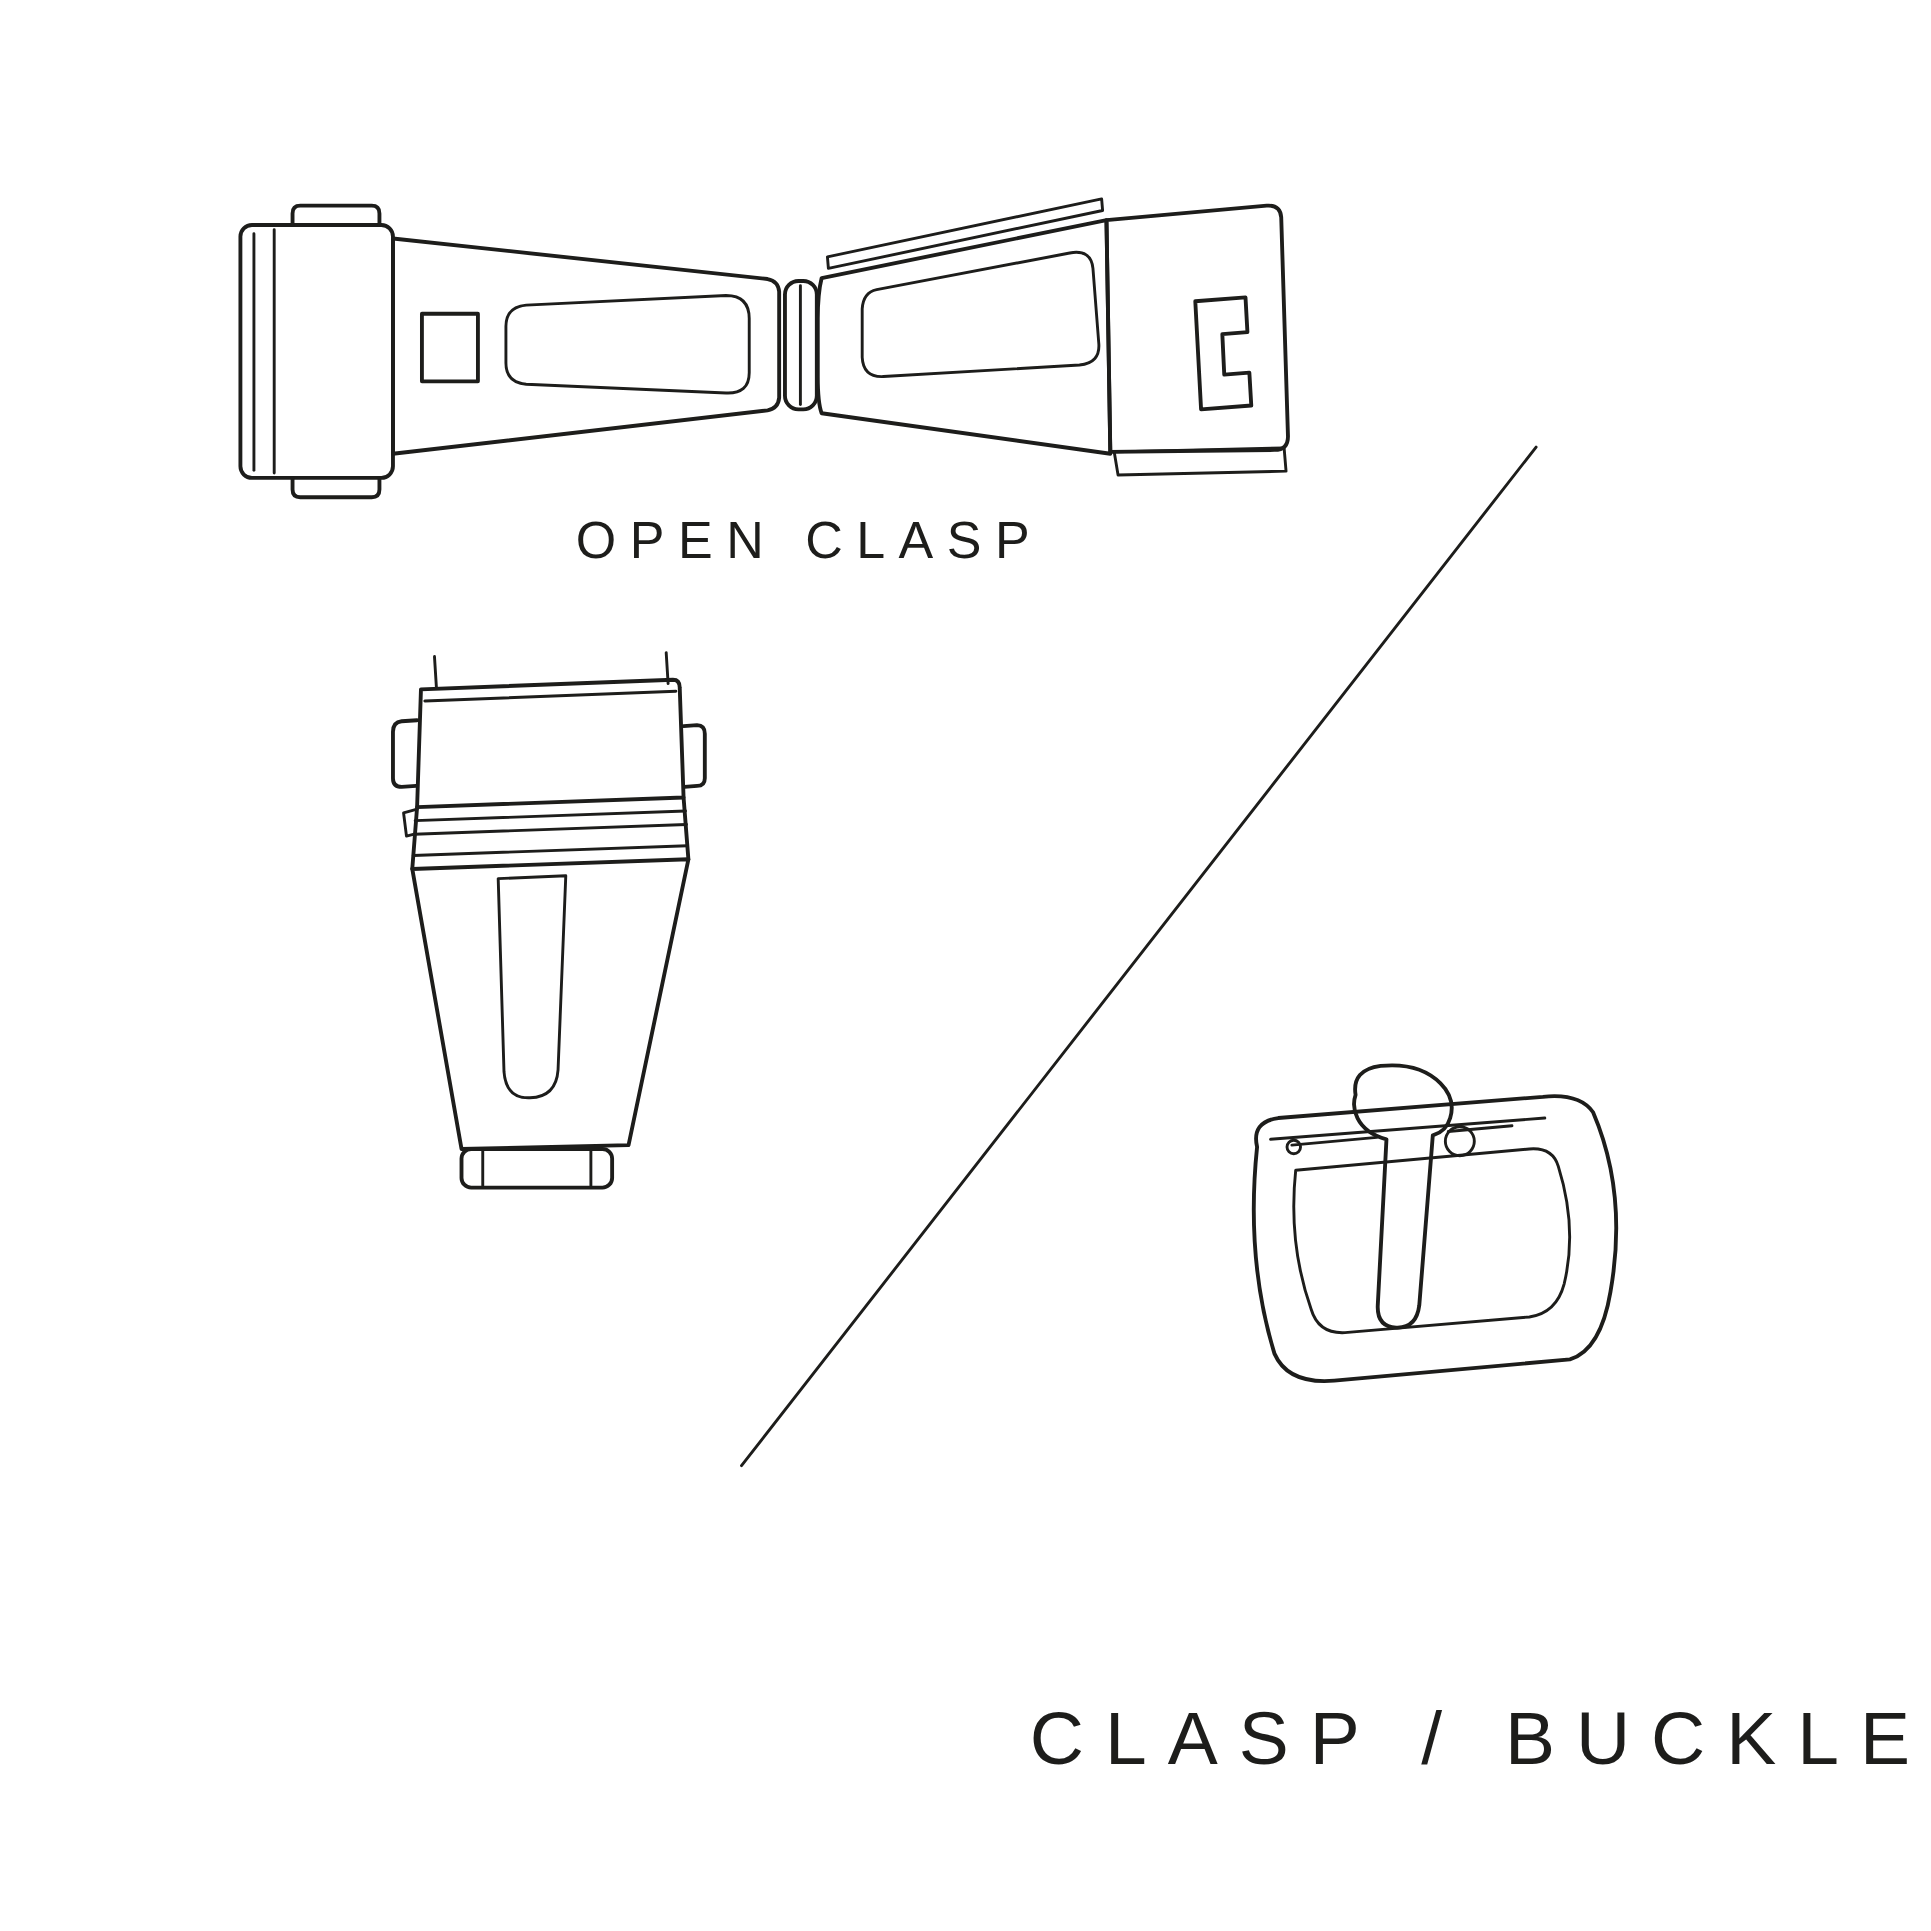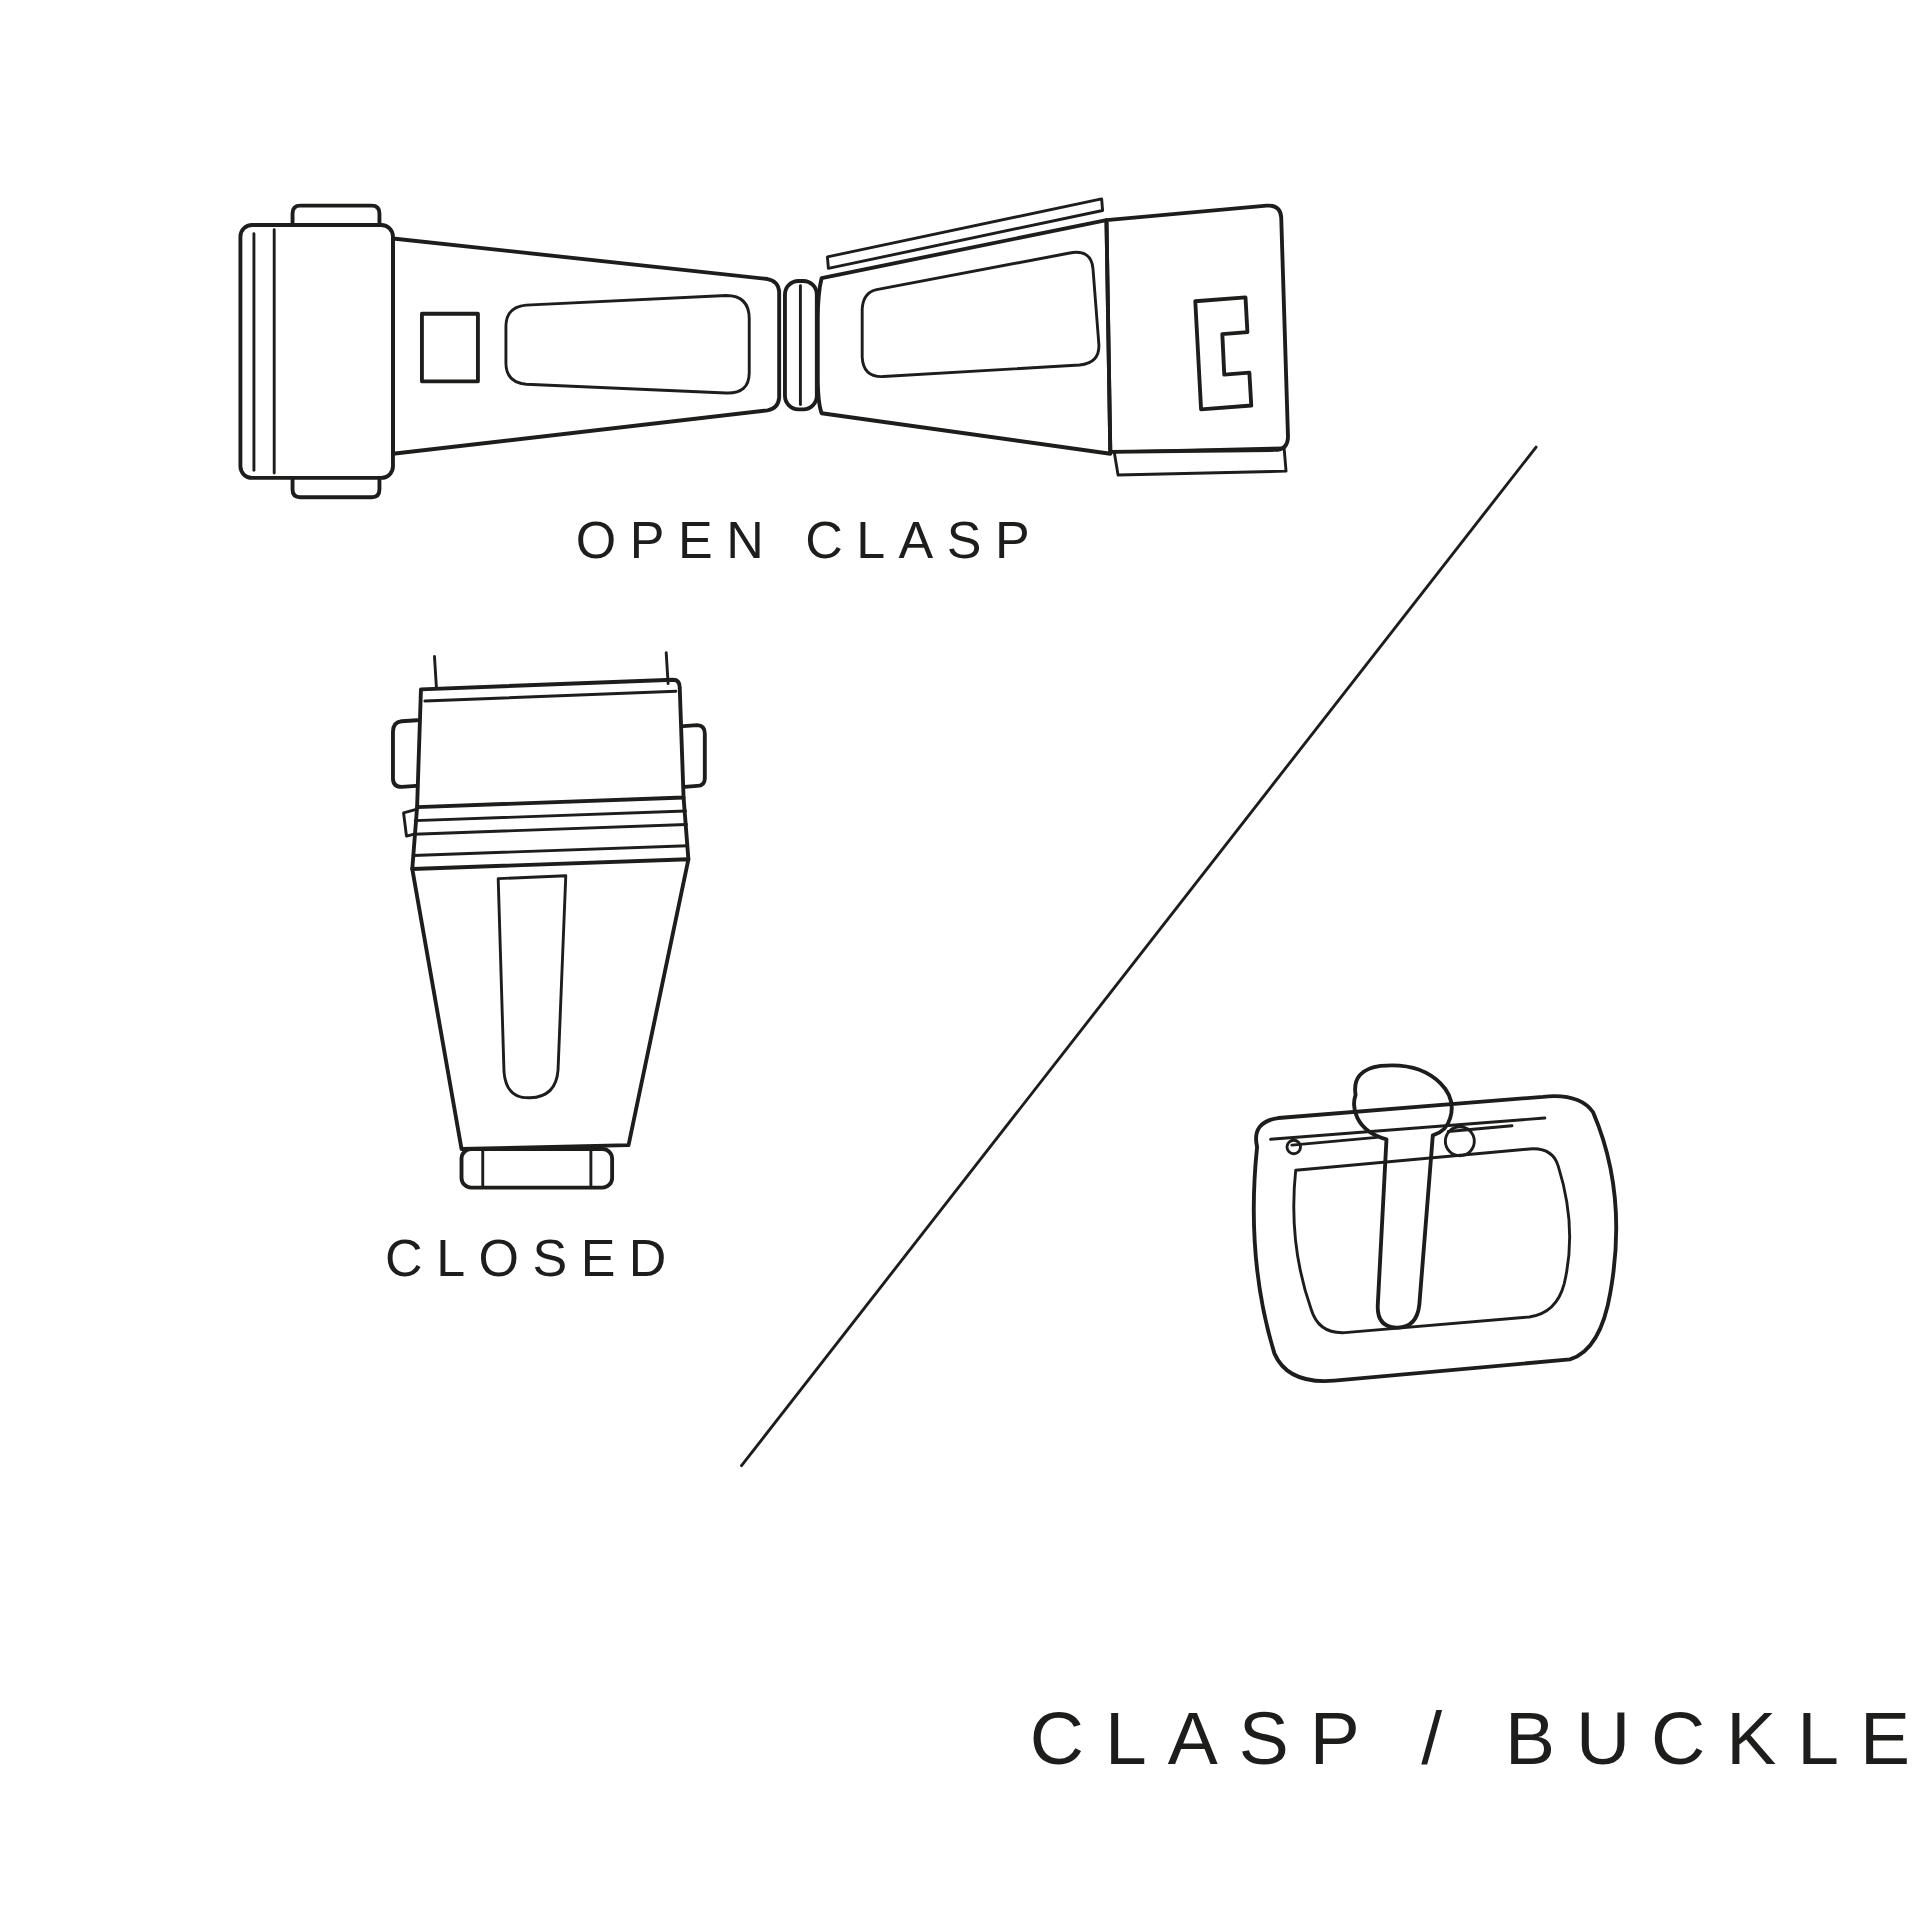--- a/index.html
+++ b/index.html
@@ -120,18 +120,17 @@
       <path class="thin" d="M 1316,1180 L 1600,1158"></path>
       <path class="thin" d="M 1338,1186 L 1426,1178 M 1500,1172 L 1566,1166"></path>
       <circle class="thin" cx="1340" cy="1188" r="7"></circle>
       <path d="M 1404,1134 Q 1400,1108 1430,1104 Q 1470,1100 1492,1122 Q 1508,1138 1502,1158 Q 1498,1172 1484,1176 L 1470,1352 Q 1467,1376 1446,1375 Q 1426,1374 1427,1352 L 1436,1180 Q 1414,1174 1406,1158 Q 1400,1146 1404,1134 Z"></path>
       <circle class="thin" cx="1512" cy="1182" r="15"></circle>
     </g>
   </svg>
 
   <div class="label" style="left:568px; top:510px; width:483px;">OPEN CLASP</div>
 
-  <div class="label" style="left:291px; top:1228px; width:483px;">CLOSED</div>
 
   <div class="title" style="top:1695px;text-align:right;">CLASP / BUCKLE</div>
 
 </div>
 
 
 </body></html>

